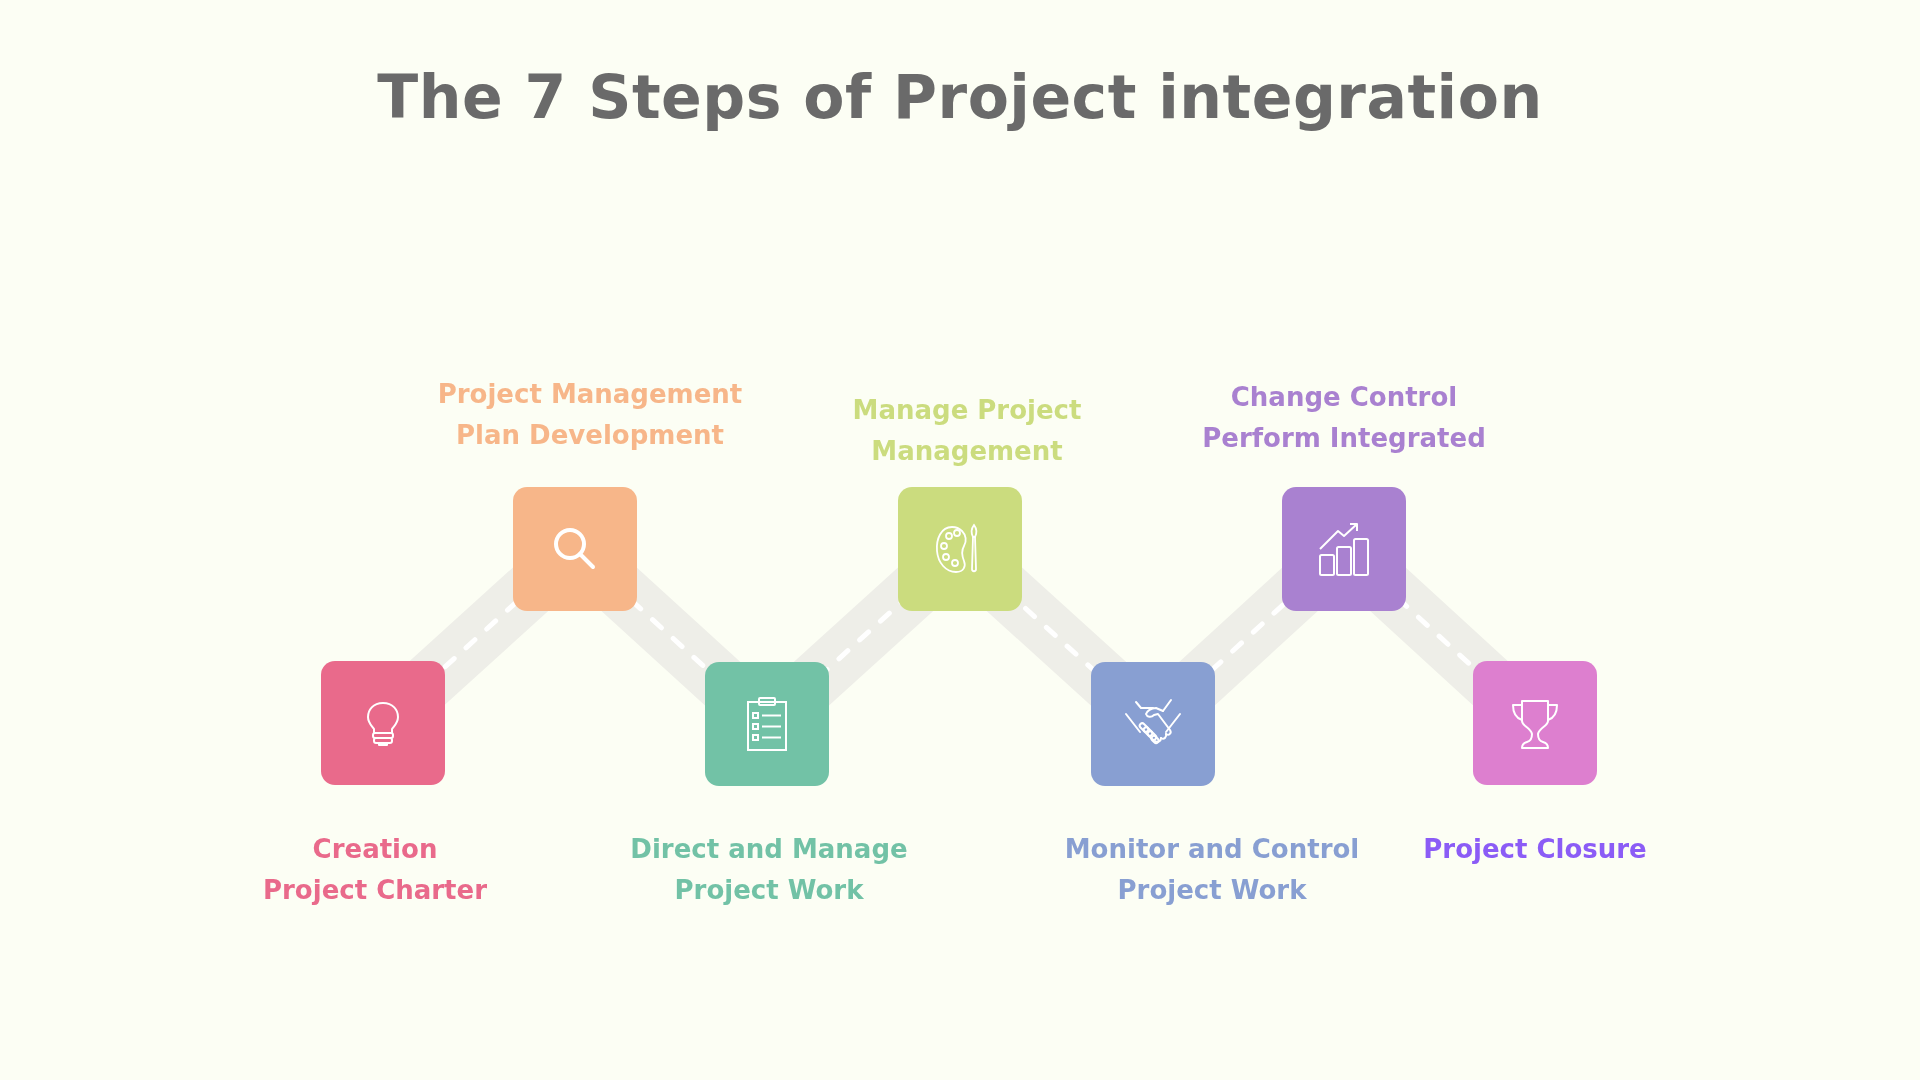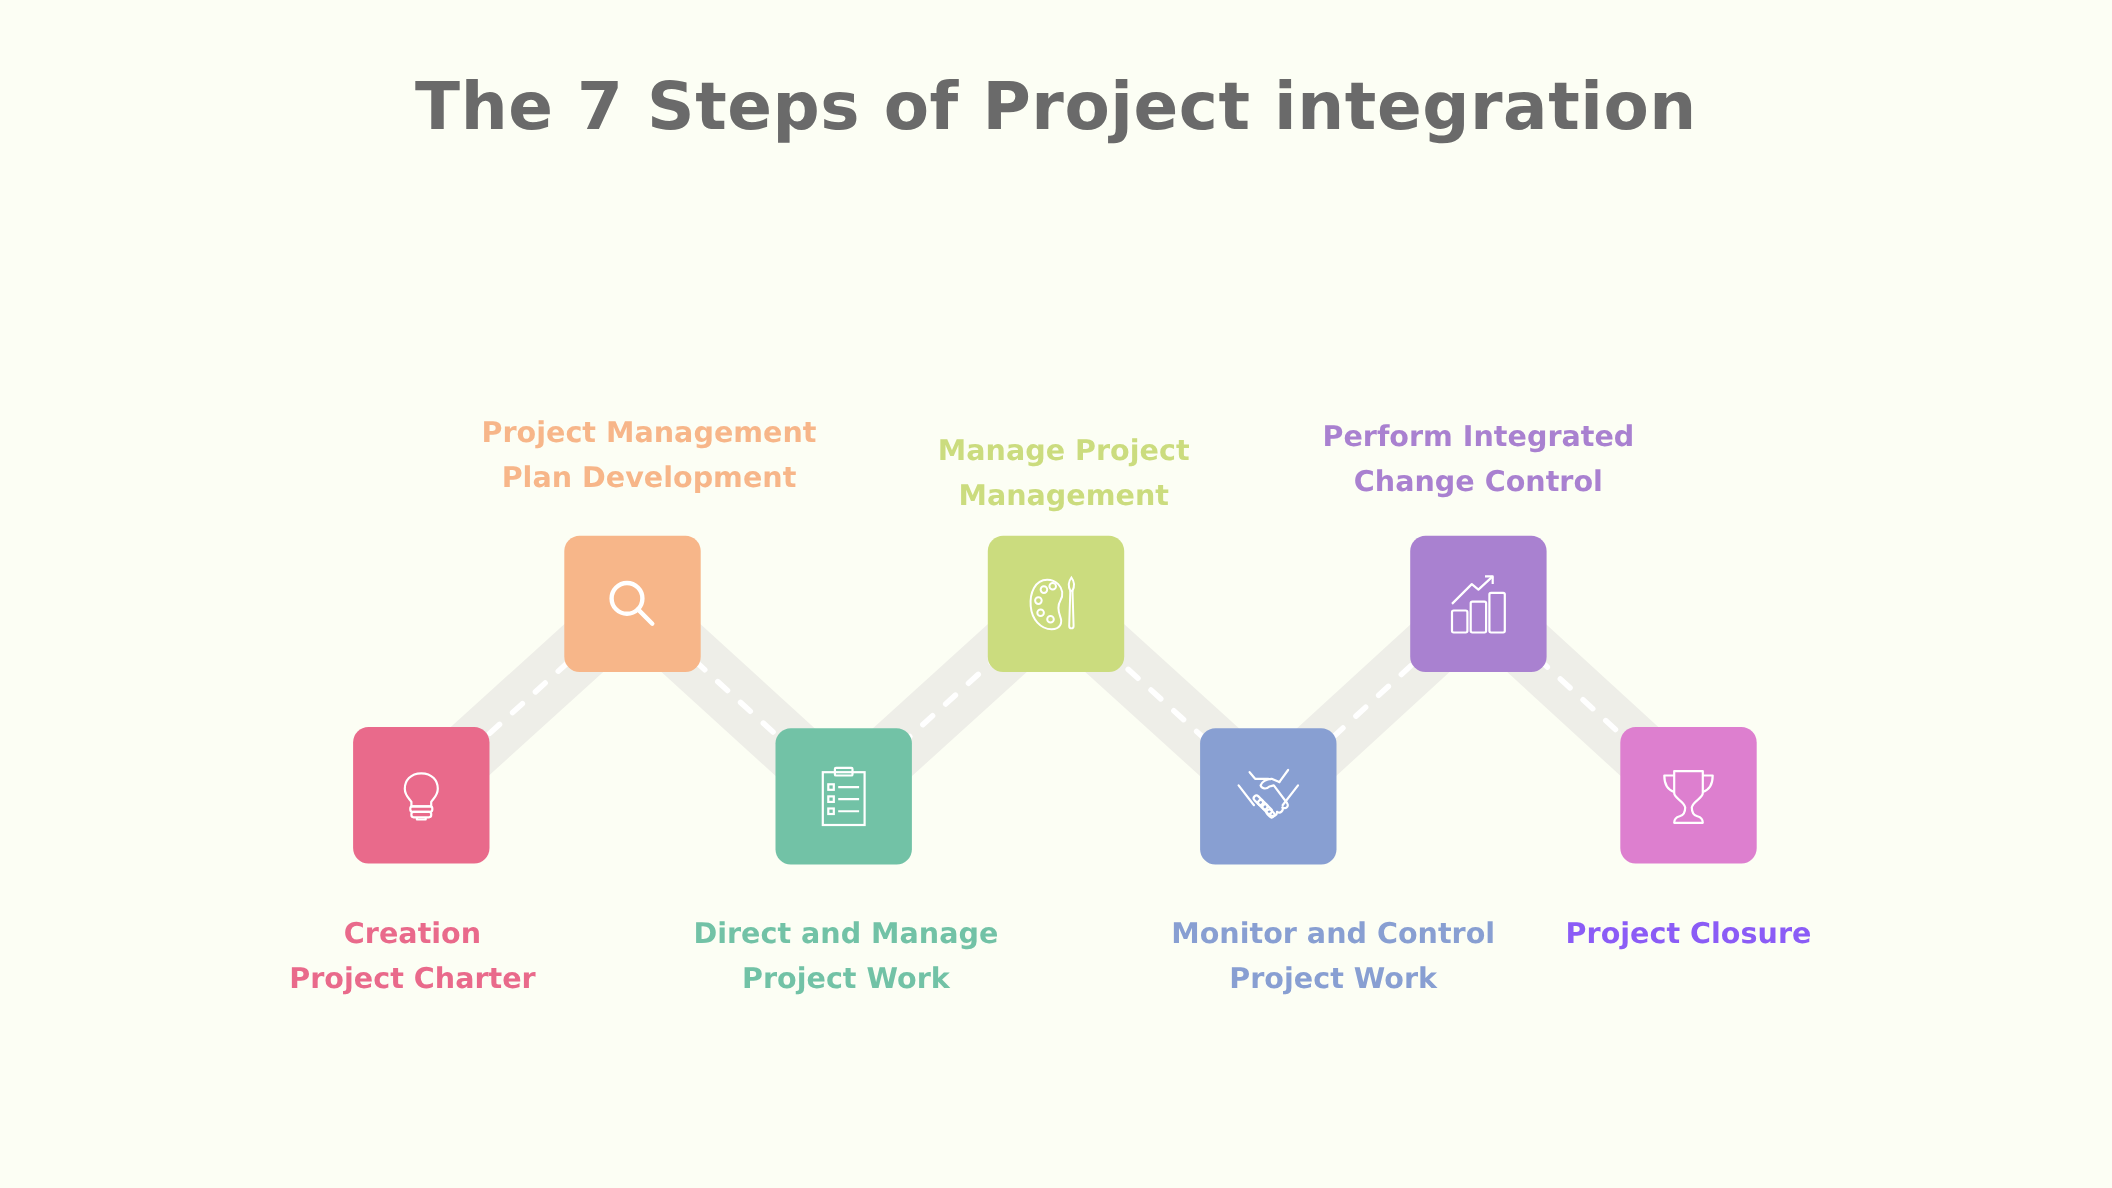--- a/index.html
+++ b/index.html
@@ -130,19 +130,19 @@
 </div>
 <div class="label" id="label4" style="left: 787px; top: 390px; color: rgb(203, 220, 126);">
   <span>Manage Project</span>
   <span>Management</span>
 </div>
 <div class="label" id="label5" style="left: 1032px; top: 829px; color: rgb(136, 159, 210);">
   <span>Monitor and Control</span>
   <span>Project Work</span>
 </div>
 <div class="label" id="label6" style="left: 1164px; top: 377px; color: rgb(169, 129, 208);">
+  <span>Change Control</span>
   <span>Perform Integrated</span>
-  <span>Change Control</span>
 </div>
 <div class="label" id="label7" style="left: 1355px; top: 829px; color: #8b5cf6;">
   <span>Project Closure</span>
   <span></span>
 </div>
 
 </body></html>

